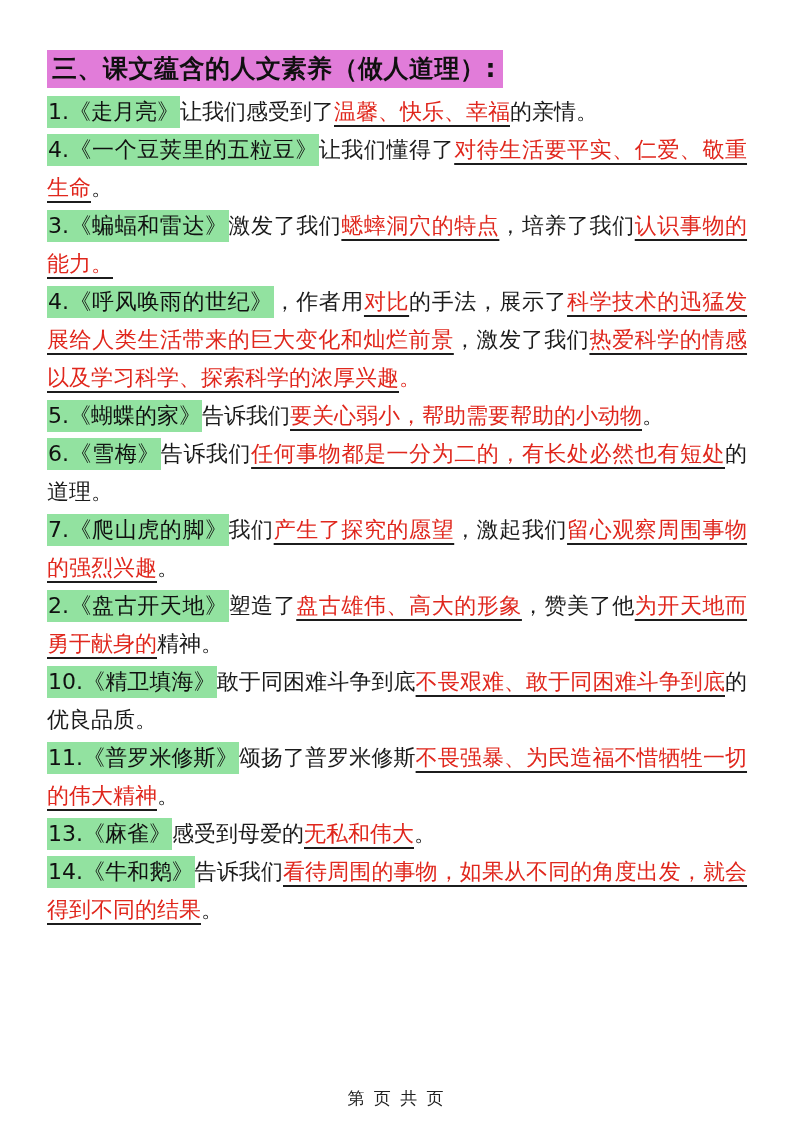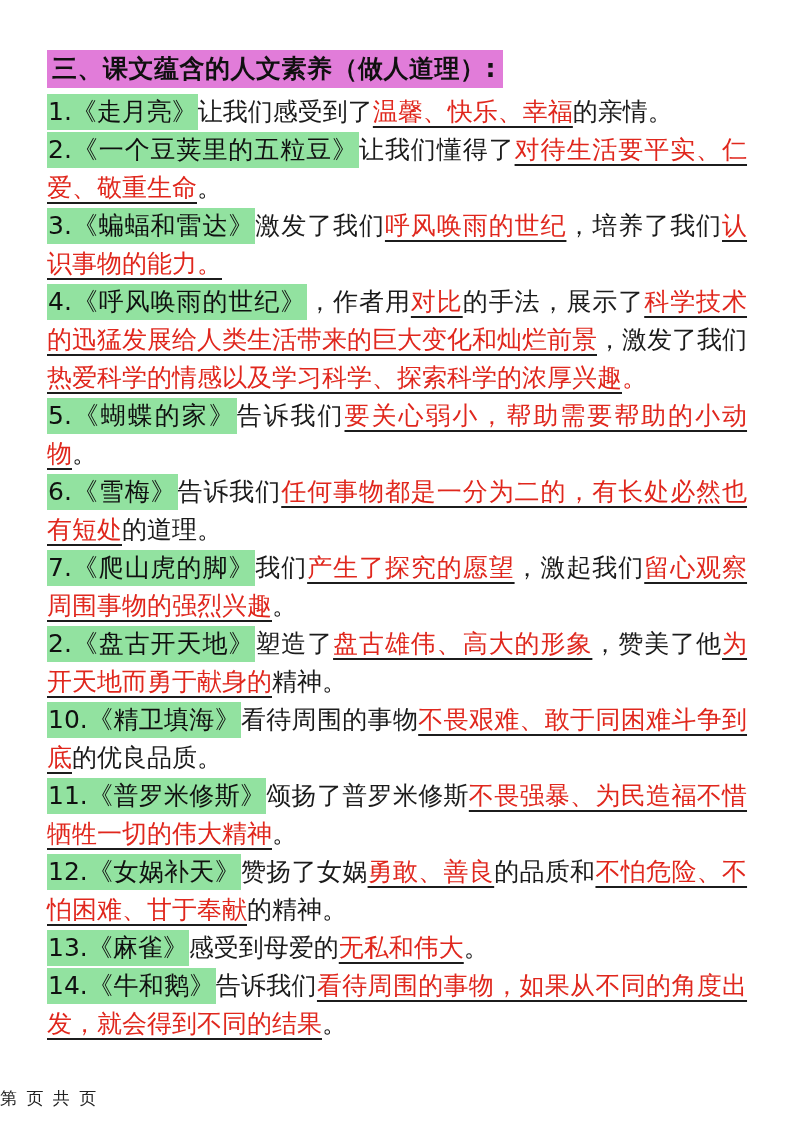--- a/index.html
+++ b/index.html
@@ -39,21 +39,21 @@
     font-weight: 700;
     line-height: 30px;
     color: #101010;
     background: var(--title-highlight);
     padding: 4px 7px 4px 5px;
     margin: 0 0 5px 0;
     letter-spacing: 0.5px;
   }
   p.item {
     margin: 0;
-    font-size: 25px;
+    font-size: 22px;
     line-height: 38px;
     text-align: justify;
     word-break: break-all;
     color: var(--ink);
   }
   .seg-green {
     background: var(--item-highlight);
     padding: 3px 1px 4px 1px;
     color: #101010;
   }
@@ -67,42 +67,41 @@
     text-decoration: underline;
     text-decoration-color: var(--underline);
     text-decoration-thickness: 2px;
     text-underline-offset: 6px;
   }
   .footer {
     position: absolute;
     left: 0;
     right: 0;
     bottom: 12px;
-    text-align: left;
+    text-align: center;
     font-size: 17px;
     letter-spacing: 2px;
     color: #222222;
   }
 </style>
 </head>
 <body>
 
 <div class="page">
   <div class="content-wrap">
     <h2 class="title">三、课文蕴含的人文素养（做人道理）:</h2>
     <div id="content">
         <p class="item"><span class="seg-green">1.《走月亮》</span><span class="seg-black">让我们感受到了</span><span class="seg-red-u">温馨、快乐、幸福</span><span class="seg-black">的亲情。</span></p>
-        <p class="item"><span class="seg-green">2.《一个豆荚里的五粒豆》</span><span class="seg-black">让我们懂得了</span><span class="seg-red-u">对待生活要平实、仁爱、敬重生命</span><span class="seg-black">。</span></p>
-        <p class="item"><span class="seg-green">3.《蝙蝠和雷达》</span><span class="seg-black">激发了我们</span><span class="seg-red-u">呼风唤雨的世纪</span><span class="seg-black">，培养了我们</span><span class="seg-red-u">认识事物的能力。</span></p>
+        <p class="item"><span class="seg-green">4.《一个豆荚里的五粒豆》</span><span class="seg-black">让我们懂得了</span><span class="seg-red-u">对待生活要平实、仁爱、敬重生命</span><span class="seg-black">。</span></p>
+        <p class="item"><span class="seg-green">3.《蝙蝠和雷达》</span><span class="seg-black">激发了我们</span><span class="seg-red-u">蟋蟀洞穴的特点</span><span class="seg-black">，培养了我们</span><span class="seg-red-u">认识事物的能力。</span></p>
         <p class="item"><span class="seg-green">4.《呼风唤雨的世纪》</span><span class="seg-black">，作者用</span><span class="seg-red-u">对比</span><span class="seg-black">的手法，展示了</span><span class="seg-red-u">科学技术的迅猛发展给人类生活带来的巨大变化和灿烂前景</span><span class="seg-black">，激发了我们</span><span class="seg-red-u">热爱科学的情感以及学习科学、探索科学的浓厚兴趣</span><span class="seg-red">。</span></p>
         <p class="item"><span class="seg-green">5.《蝴蝶的家》</span><span class="seg-black">告诉我们</span><span class="seg-red-u">要关心弱小，帮助需要帮助的小动物</span><span class="seg-black">。</span></p>
         <p class="item"><span class="seg-green">6.《雪梅》</span><span class="seg-black">告诉我们</span><span class="seg-red-u">任何事物都是一分为二的，有长处必然也有短处</span><span class="seg-black">的道理。</span></p>
         <p class="item"><span class="seg-green">7.《爬山虎的脚》</span><span class="seg-black">我们</span><span class="seg-red-u">产生了探究的愿望</span><span class="seg-black">，激起我们</span><span class="seg-red-u">留心观察周围事物的强烈兴趣</span><span class="seg-black">。</span></p>
         <p class="item"><span class="seg-green">2.《盘古开天地》</span><span class="seg-black">塑造了</span><span class="seg-red-u">盘古雄伟、高大的形象</span><span class="seg-black">，赞美了他</span><span class="seg-red-u">为开天地而勇于献身的</span><span class="seg-black">精神。</span></p>
-        <p class="item"><span class="seg-green">10.《精卫填海》</span><span class="seg-black">看待周围的事物</span><span class="seg-red-u">不畏艰难、敢于同困难斗争到底</span><span class="seg-black">的优良品质。</span></p>
+        <p class="item"><span class="seg-green">10.《精卫填海》</span><span class="seg-black">敢于同困难斗争到底</span><span class="seg-red-u">不畏艰难、敢于同困难斗争到底</span><span class="seg-black">的优良品质。</span></p>
         <p class="item"><span class="seg-green">11.《普罗米修斯》</span><span class="seg-black">颂扬了普罗米修斯</span><span class="seg-red-u">不畏强暴、为民造福不惜牺牲一切的伟大精神</span><span class="seg-black">。</span></p>
-        <p class="item"><span class="seg-green">12.《女娲补天》</span><span class="seg-black">赞扬了女娲</span><span class="seg-red-u">勇敢、善良</span><span class="seg-black">的品质和</span><span class="seg-red-u">不怕危险、不怕困难、甘于奉献</span><span class="seg-black">的精神。</span></p>
         <p class="item"><span class="seg-green">13.《麻雀》</span><span class="seg-black">感受到母爱的</span><span class="seg-red-u">无私和伟大</span><span class="seg-black">。</span></p>
         <p class="item"><span class="seg-green">14.《牛和鹅》</span><span class="seg-black">告诉我们</span><span class="seg-red-u">看待周围的事物，如果从不同的角度出发，就会得到不同的结果</span><span class="seg-black">。</span></p>
       </div>
   </div>
   <div class="footer">第 页 共 页</div>
 </div>
 
 </body></html>

